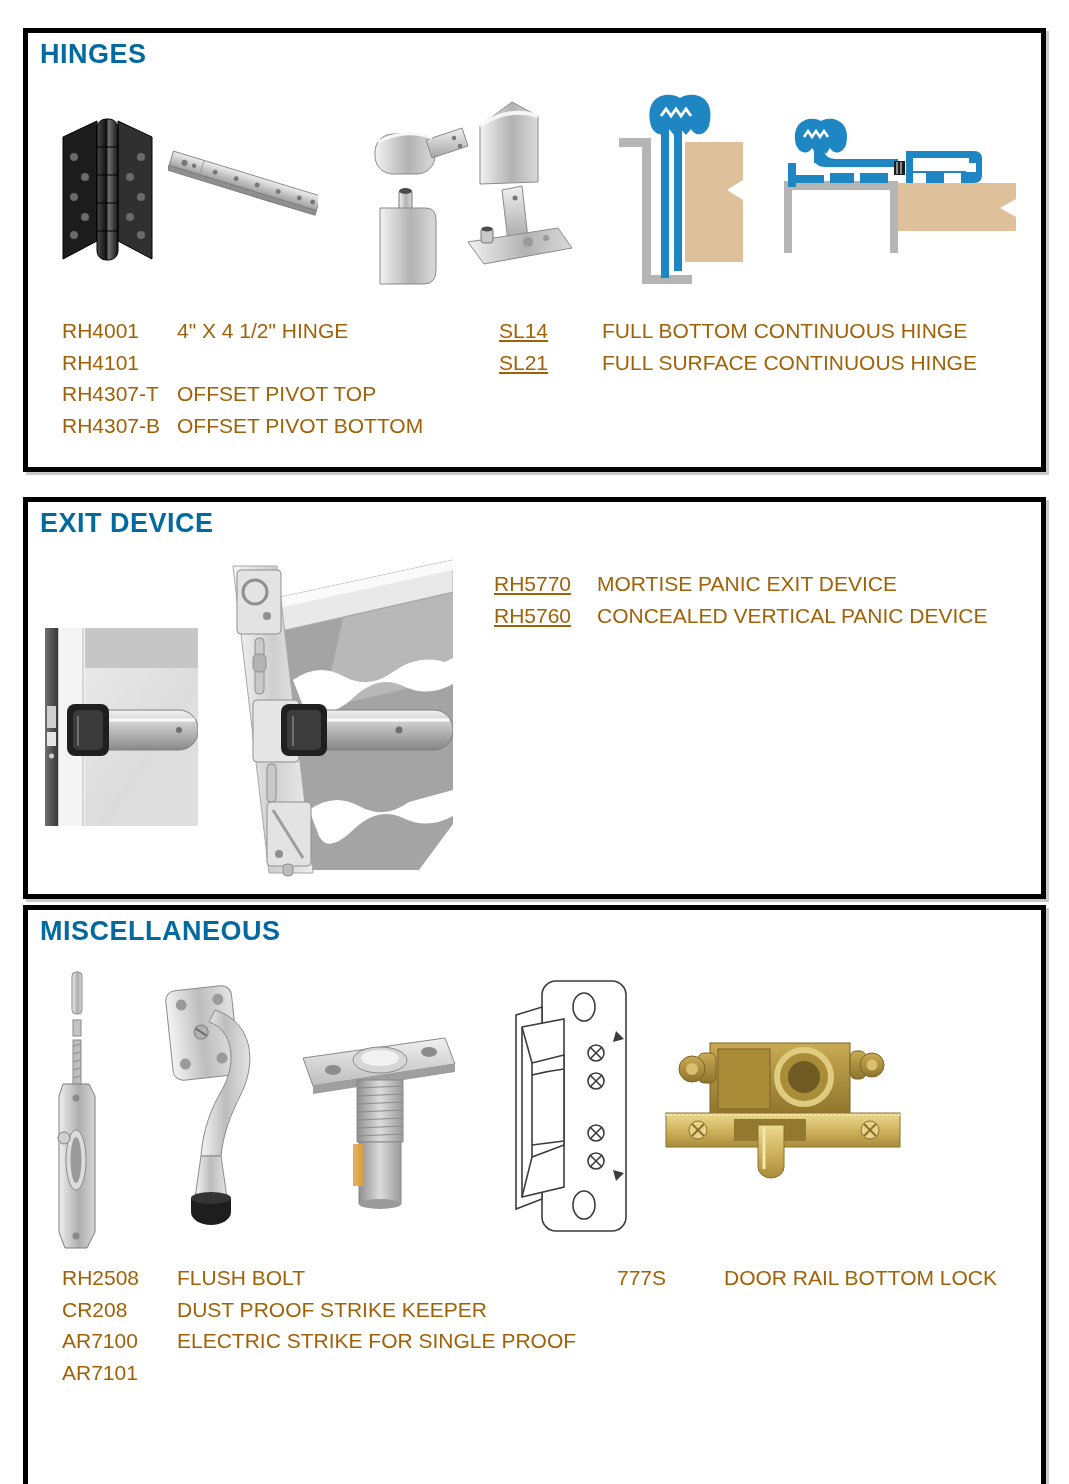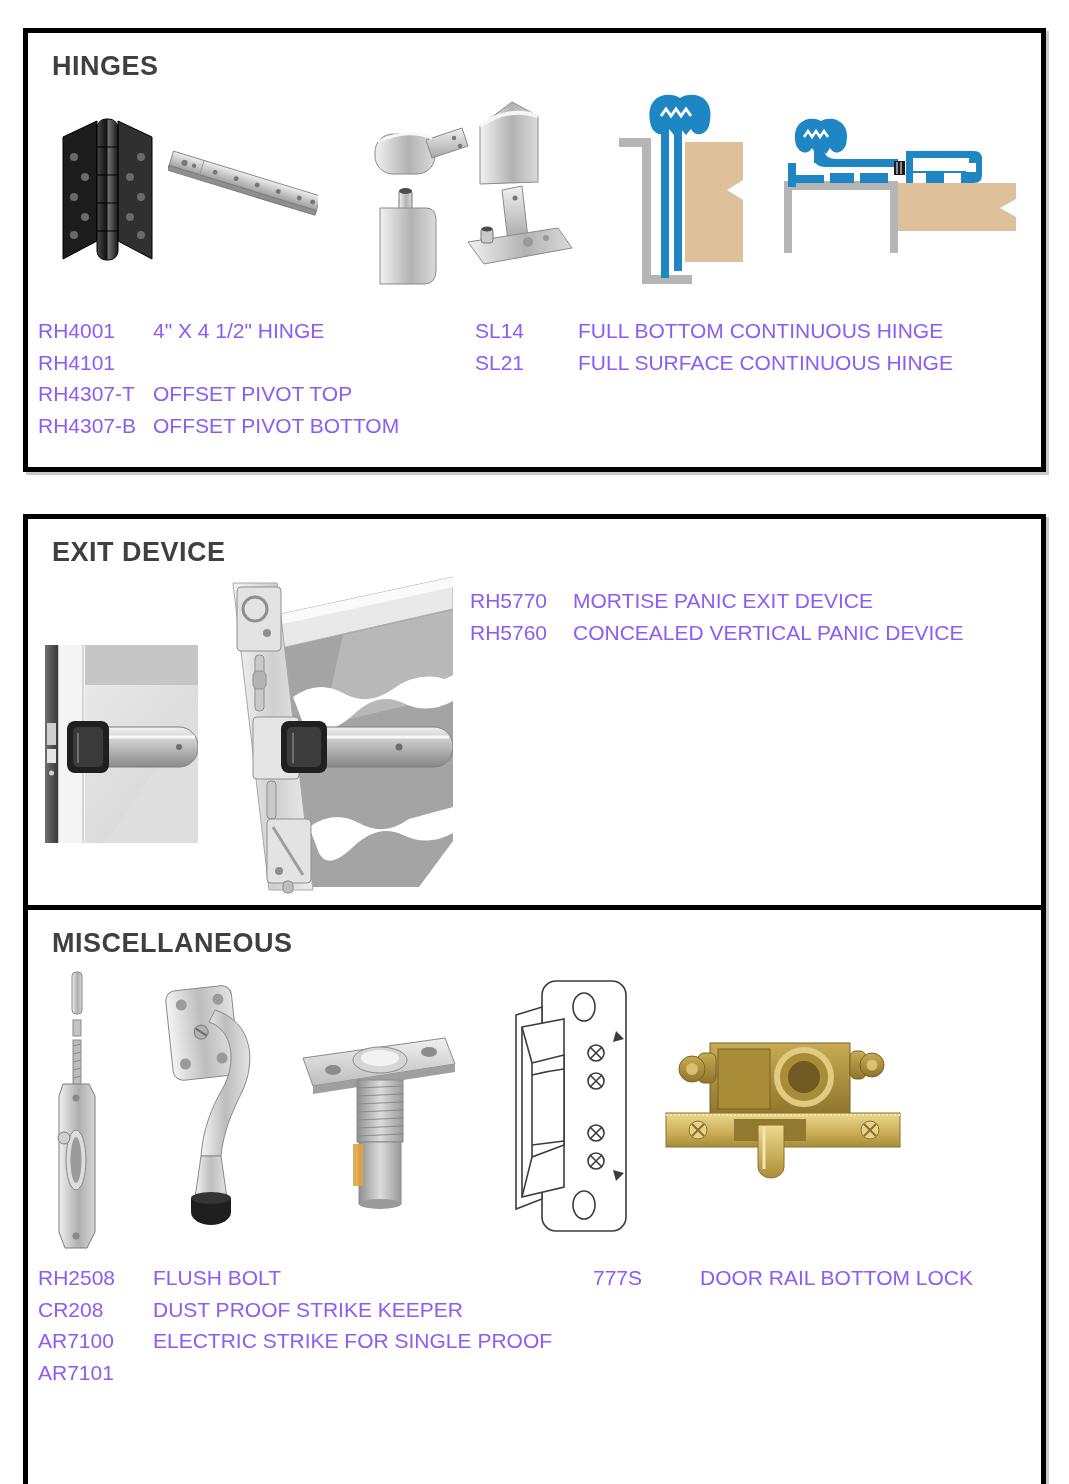--- a/index.html
+++ b/index.html
@@ -1,29 +1,29 @@
 <!DOCTYPE html>
 <html><head>
 <meta charset="utf-8">
 <style>
   html,body{margin:0;padding:0;background:#fff;}
   .page{position:relative;width:1069px;height:1484px;background:#ffffff;
         font-family:"Liberation Sans","DejaVu Sans",sans-serif;color:#111;overflow:hidden;}
   .box{position:absolute;left:23px;width:1023px;border:5px solid #000;background:#fff;
        box-sizing:border-box;box-shadow:3px 3px 0 #c9c9c9;}
   #box-hinges{top:28px;height:444px;}
-  #box-exit{top:514px;height:402px;}
+  #box-exit{top:497px;height:402px;}
   #box-misc{top:905px;height:688px;}
-  .section-title{position:absolute;left:8px;top:2px;margin:16px;font-size:27px;font-weight:bold;
-        letter-spacing:0.5px;color:#404040;}
-  .plist{position:absolute;font-size:21px;line-height:31.5px;color:#8b5cf6;white-space:nowrap;}
+  .section-title{position:absolute;left:8px;top:2px;margin:4px;font-size:27px;font-weight:bold;
+        letter-spacing:0.5px;color:#0369a1;}
+  .plist{position:absolute;font-size:21px;line-height:31.5px;color:#a16207;white-space:nowrap;margin-left:24px;}
   .prow{display:flex;}
   .pcode{display:inline-block;flex:none;}
   .w115 .pcode{width:115px;}
-  .w103 .pcode{width:103px;}
+  .w103 .pcode{width:103px;text-decoration:underline;}
   .w107 .pcode{width:107px;}
   .img{position:absolute;}
   .img svg{display:block;width:100%;height:100%;}
 </style>
 </head>
 <body>
 
 <div class="page">
 
   <section class="box" id="box-hinges">

